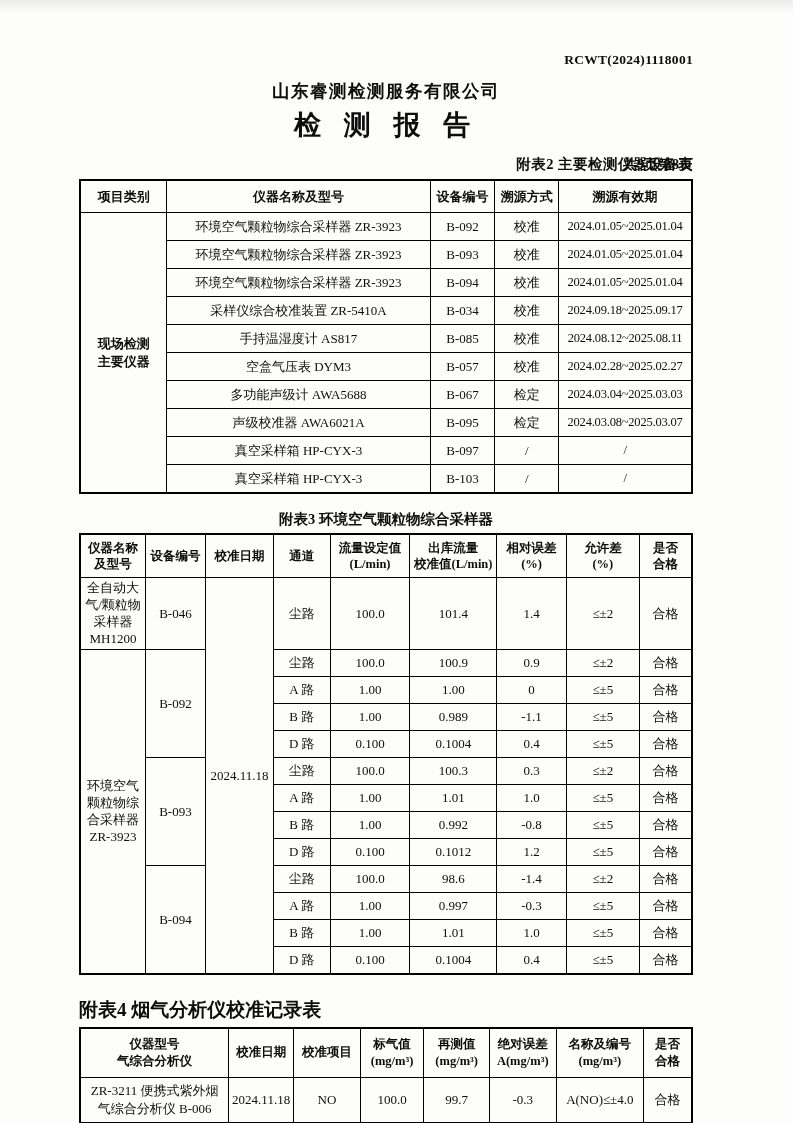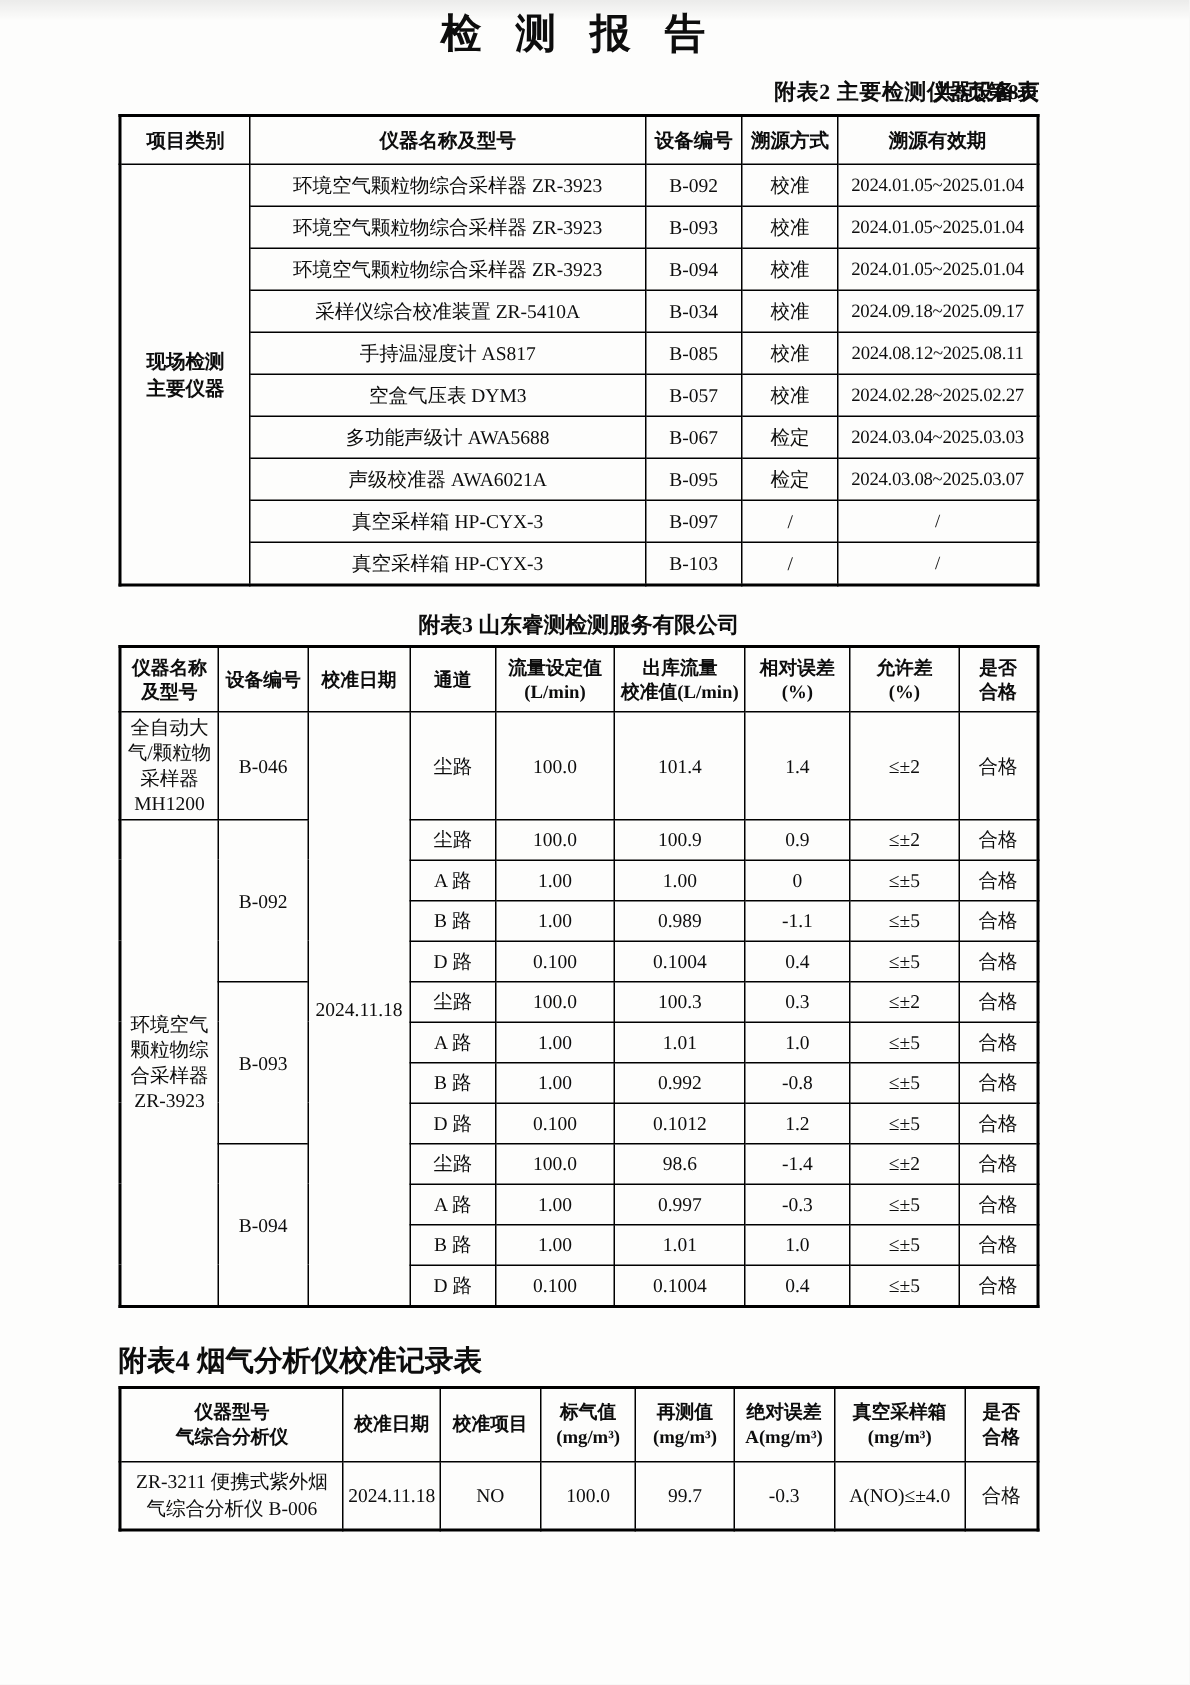--- a/index.html
+++ b/index.html
@@ -70,20 +70,22 @@
   #table4 th { height:46px; font-size:12.5px; }
   #table4 td { height:42px; }
 </style>
 </head>
 <body>
 
 <div class="page">
   <div class="scan-shade"></div>
   <div class="content">
 
+    <div class="report-no">RCWT(2024)1118001</div>
+    <div class="company">山东睿测检测服务有限公司</div>
     <div class="doc-title">检  测  报  告</div>
 
     <div class="caption-row">
       <div class="caption">附表2 主要检测仪器设备表</div>
       <div class="pages">
         <span>共9页</span><span>第8页</span>
       </div>
     </div>
 
     <table id="table2">
@@ -160,21 +162,21 @@
       </tr>
       <tr>
         <td>真空采样箱 HP-CYX-3</td>
         <td>B-103</td>
         <td>/</td>
         <td class="validity-cell">/</td>
       </tr>
     </tbody>
       </table>
 
-    <div class="caption-mid">附表3 山东睿测检测服务有限公司</div>
+    <div class="caption-mid">附表3 环境空气颗粒物综合采样器</div>
 
     <table id="table3">
       <colgroup>
         <col style="width:10.7%">
           <col style="width:9.8%">
           <col style="width:11.1%">
           <col style="width:9.3%">
           <col style="width:13%">
           <col style="width:14.2%">
           <col style="width:11.4%">
@@ -337,21 +339,21 @@
         <th>仪器型号
 气综合分析仪</th>
         <th>校准日期</th>
         <th>校准项目</th>
         <th>标气值
 (mg/m³)</th>
         <th>再测值
 (mg/m³)</th>
         <th>绝对误差
 A(mg/m³)</th>
-        <th>真空采样箱
+        <th>名称及编号
 (mg/m³)</th>
         <th>是否
 合格</th>
       </tr>
       <tr>
         <td>ZR-3211 便携式紫外烟
 气综合分析仪 B-006</td>
         <td>2024.11.18</td>
         <td>NO</td>
         <td>100.0</td>

